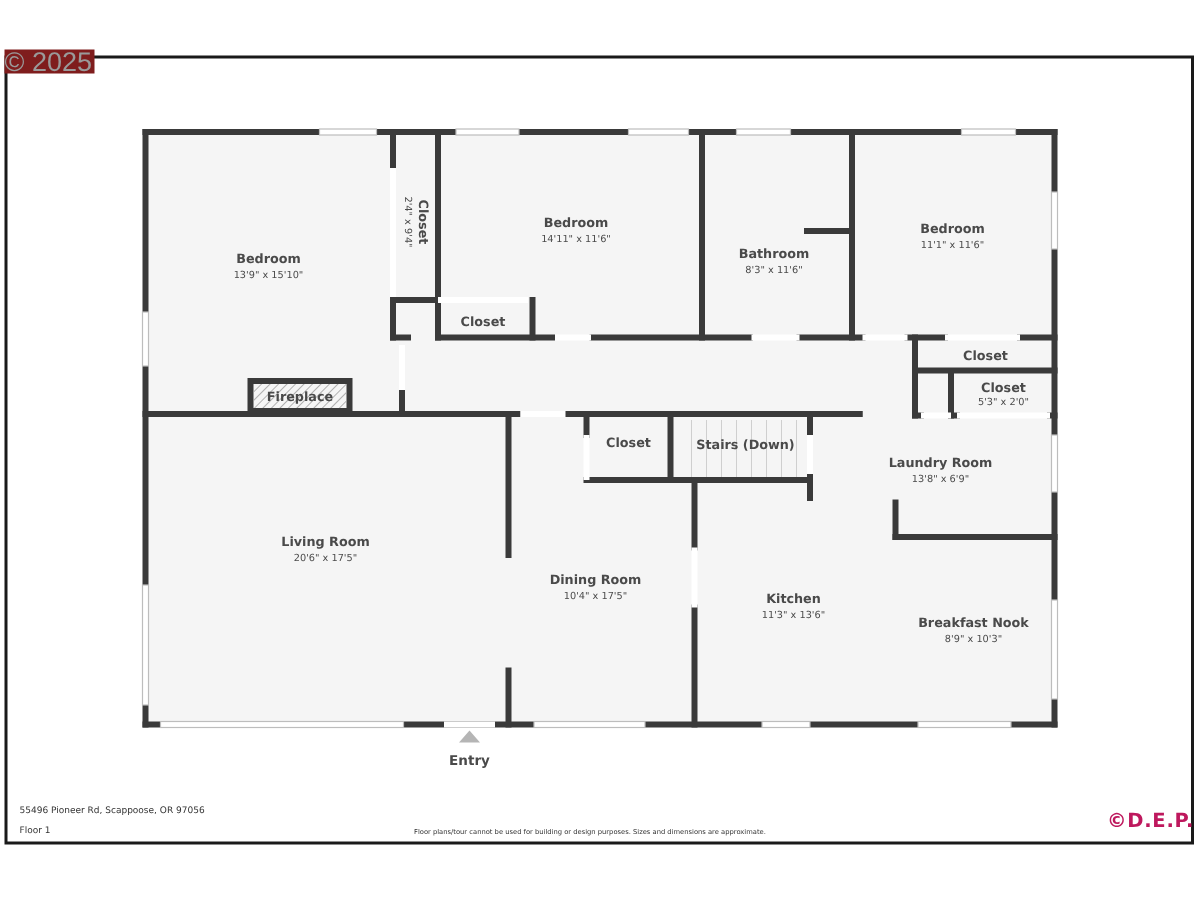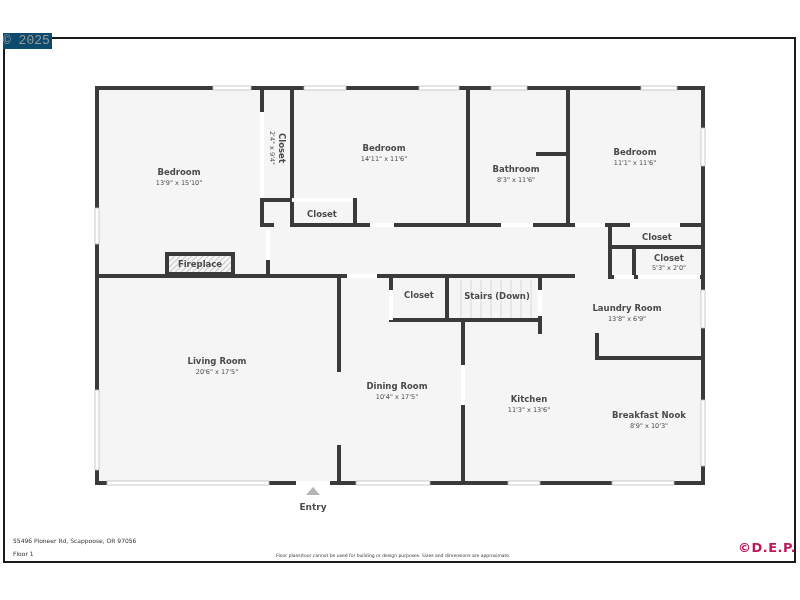--- a/index.html
+++ b/index.html
@@ -1,18 +1,18 @@
 <!DOCTYPE html>
 <html><head>
 <meta charset="utf-8">
 <style>
   html, body { margin:0; padding:0; background:#ffffff; }
   body { width:800px; height:600px; position:relative; overflow:hidden; font-family:"DejaVu Sans", sans-serif; }
   .frame { position:absolute; left:3px; top:37px; width:793px; height:526px; border:2px solid #1a1a1a; box-sizing:border-box; background:#fff; }
-  .copyright { position:absolute; left:3px; top:33px; font-size:13px; color:#9a9a9a; font-family:Liberation Mono, monospace; background:#0c4a6e; padding-right:2px; line-height:16px; }
+  .copyright { position:absolute; left:3px; top:33px; font-size:18px; color:#9a9a9a; font-family:Liberation Sans, sans-serif; background:#7f1d1d; padding-right:2px; line-height:16px; }
   svg.plan { position:absolute; left:0; top:0; }
   .room-name { font-family:"DejaVu Sans", sans-serif; font-size:8.5px; font-weight:bold; fill:#4a4a4a; text-anchor:middle; }
   .room-dim { font-family:"DejaVu Sans", sans-serif; font-size:6.5px; fill:#4a4a4a; text-anchor:middle; }
   .footer-text { position:absolute; font-size:6px; color:#333; font-family:"DejaVu Sans", sans-serif; }
   .disclaimer { position:absolute; left:276px; top:553px; font-size:4.5px; color:#333; }
   .dep { position:absolute; left:738px; top:540px; font-size:13px; color:#be185d; font-weight:bold; letter-spacing:0.5px; }
   .entry-label { font-family:"DejaVu Sans", sans-serif; font-size:9px; font-weight:bold; fill:#4a4a4a; text-anchor:middle; }
 </style>
 </head>
 <body>

